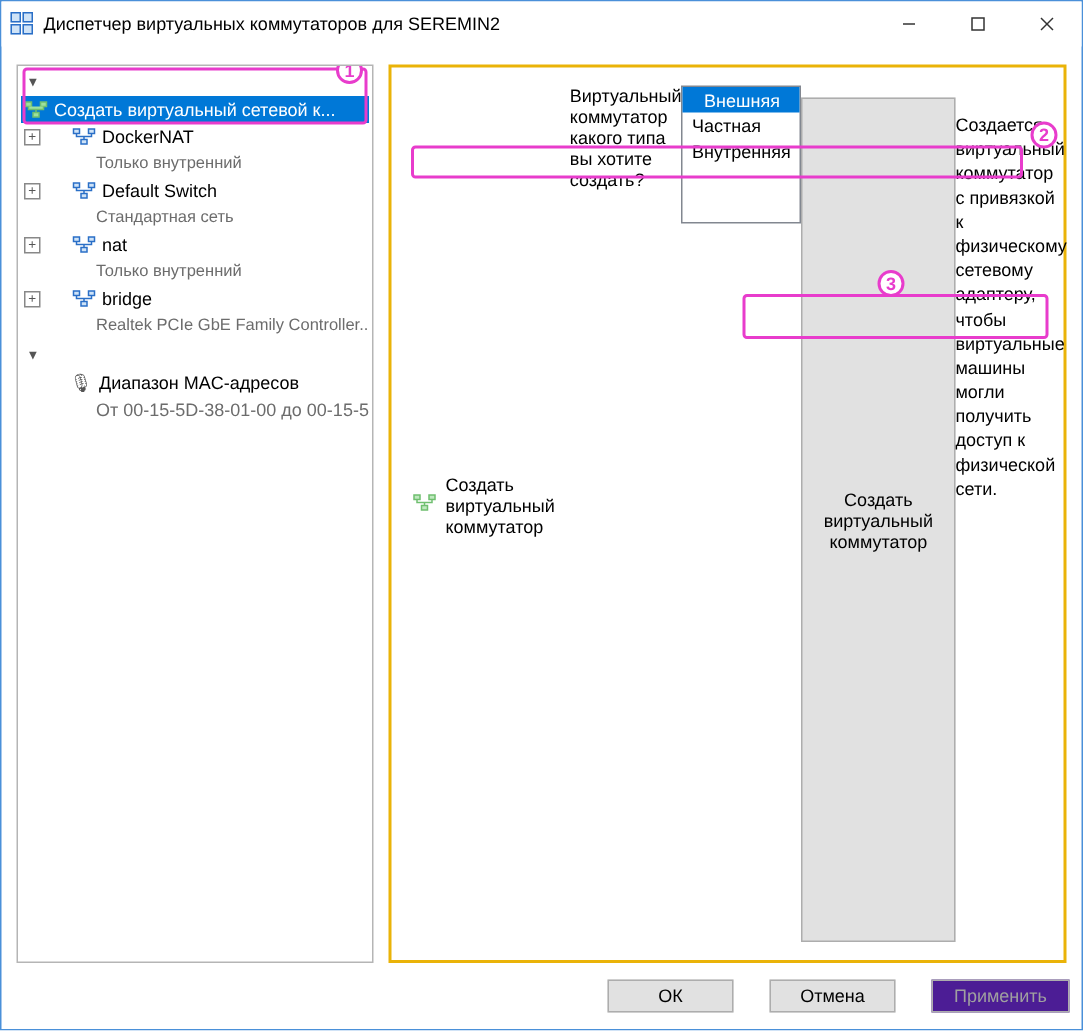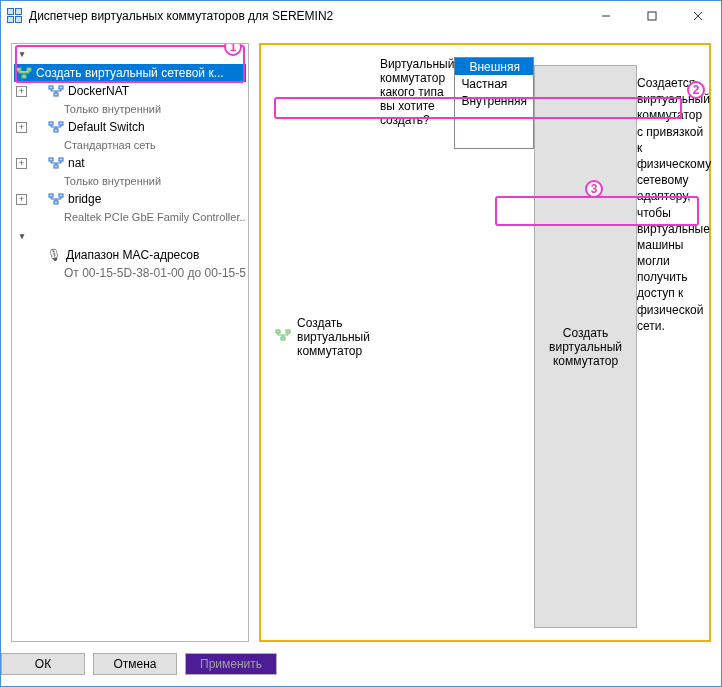--- a/index.html
+++ b/index.html
@@ -39,21 +39,21 @@
 .listbox { border: 1px solid #828790; height: 92px; background: #fff; }
 .listbox .opt { padding: 1px 6px; height: 17px; display: flex; align-items: center; }
 .listbox .opt.sel { background: #0078d7; color: #fff; padding-left: 14px; }
 
 .create-row { display: flex; justify-content: flex-end; margin-top: 8px; }
 .btn { border: 1px solid #adadad; background: #e1e1e1; padding: 3px 14px; cursor: default; }
 .btn.disabled { color: #a0a0a0; background: #4c1d95; }
 
 .desc { margin-top: 18px; line-height: 1.35; color: #000; }
 
-.footer { height: 44px; display: flex; justify-content: flex-start; align-items: center; gap: 8px; padding-right: 8px; border-top: 0; }
+.footer { height: 44px; display: flex; justify-content: flex-end; align-items: center; gap: 24px; padding-right: 8px; border-top: 0; }
 .footer .btn { min-width: 84px; text-align: center; }
 
 
 .ann { position: absolute; border: 2px solid #e83ccc; border-radius: 3px; pointer-events: none; }
 .ann-num { position: absolute; width: 18px; height: 18px; border: 2px solid #e83ccc; border-radius: 50%; color: #e83ccc; font-weight: 700; display: flex; align-items: center; justify-content: center; font-size: 12px; background: #fff; pointer-events: none; }
 </style>
 </head>
 <body>
 
 <div class="window">

